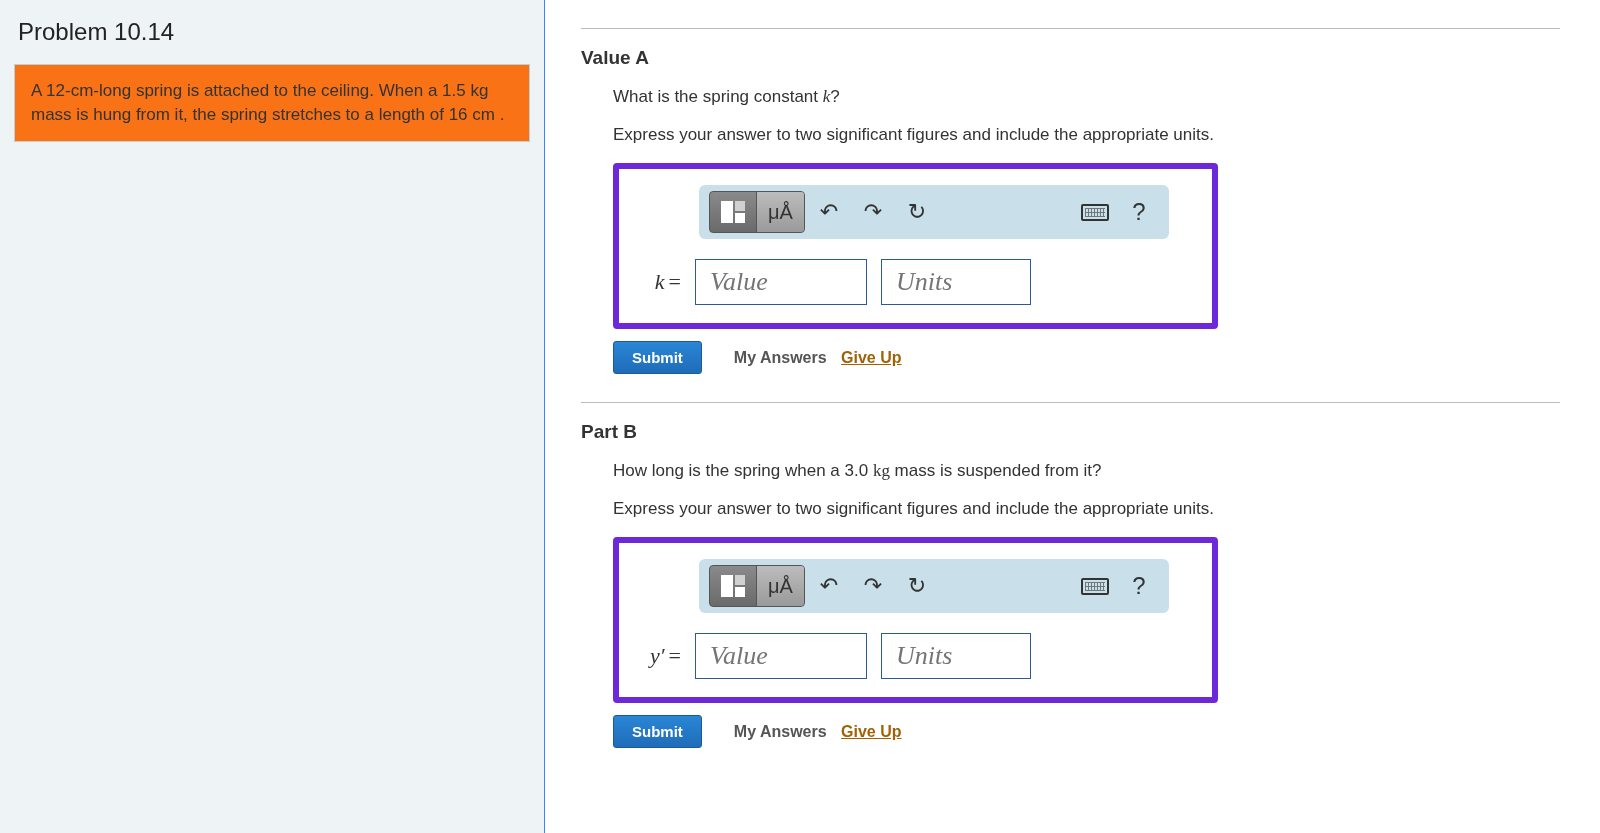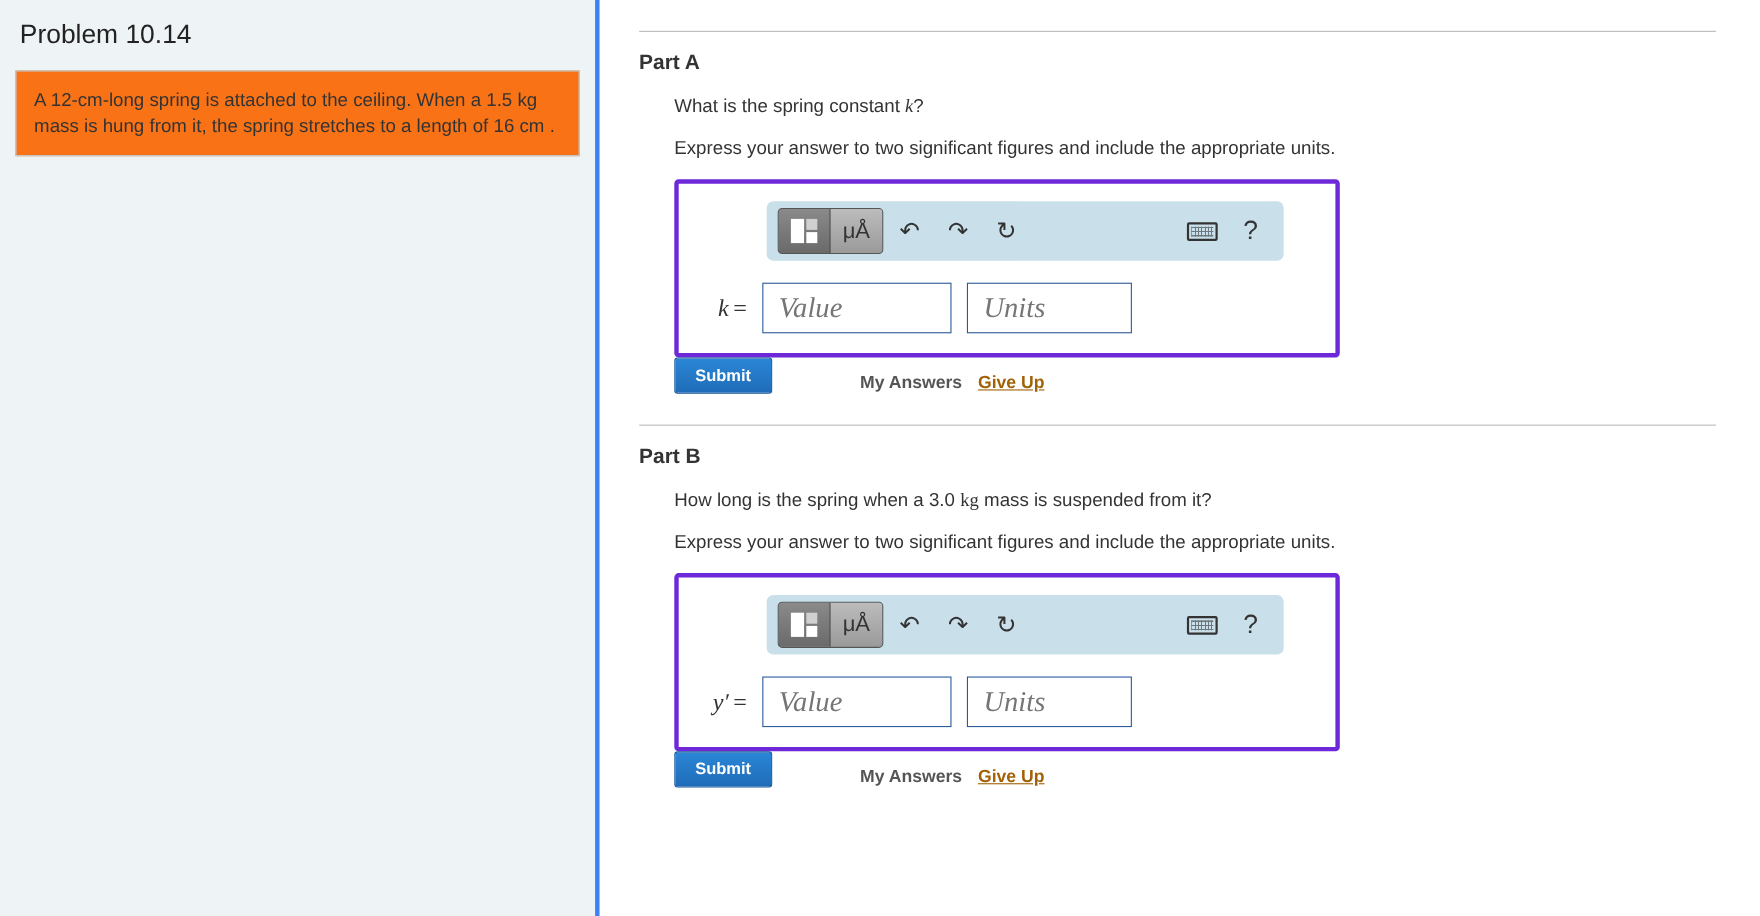--- a/index.html
+++ b/index.html
@@ -8,21 +8,21 @@
       font-size: 16px;
       color: #333;
       display: flex;
       width: 1600px;
       height: 833px;
       background: #fff;
     }
     .left-panel {
       width: 545px;
       background: #eef3f6;
-      border-right: 4px solid #3b82f6;
+      border-right: 1px solid #3b82f6;
       padding: 18px 14px;
       flex-shrink: 0;
     }
     .problem-title {
       font-size: 24px;
       font-weight: 400;
       color: #222;
       margin-bottom: 18px;
       padding-left: 4px;
     }
@@ -58,26 +58,26 @@
       color: #333;
       margin-bottom: 18px;
     }
     .instruction-text {
       font-size: 17px;
       font-weight: normal;
       color: #333;
       margin-bottom: 18px;
     }
     .answer-box {
-      border: 4px solid #6d28d9;
+      border: 6px solid #6d28d9;
       border-radius: 4px;
       background: #fff;
       padding: 16px 18px 18px 18px;
       width: 605px;
-      margin-bottom: 0;
+      margin-bottom: 12px;
     }
     .toolbar {
       background: #c9e0eb;
       border-radius: 6px;
       padding: 6px 10px;
       display: flex;
       align-items: center;
       gap: 4px;
       margin-bottom: 20px;
       margin-left: 62px;
@@ -166,22 +166,21 @@
       font-style: italic;
       font-size: 26px;
       color: #888;
       padding: 0 14px;
       background: #fff;
     }
     .answer-input.value { width: 172px; }
     .answer-input.units { width: 150px; }
     .action-row {
       display: flex;
-      align-items: flex-end;
-      gap: 48px;
+      align-items: center;
       margin-bottom: 28px;
     }
     .submit-btn {
       background: linear-gradient(#2a86d6, #1f6cb8);
       border: 1px solid #1a5a9c;
       border-radius: 3px;
       color: #fff;
       font-weight: bold;
       font-size: 15px;
       padding: 7px 18px;
@@ -210,21 +209,21 @@
 
 <div class="left-panel">
   <div class="problem-title">Problem 10.14</div>
   <div class="problem-box">A 12-cm-long spring is attached to the ceiling. When a 1.5 kg mass is hung from it, the spring stretches to a length of 16 cm .</div>
 </div>
 
 <div class="right-panel">
   <hr class="divider">
 
   <div>
-    <div class="part-title">Part A</div>
+    <div class="part-title">Value A</div>
     <div class="part-body">
       <div class="question-text">
         
         What is the spring constant <span style="font-family:'Times New Roman',serif;font-style:italic">k</span>?
       </div>
       <div class="instruction-text">Express your answer to two significant figures and include the appropriate units.</div>
 
       <div class="answer-box">
         <div class="toolbar">
           <div class="tb-btn-group">

